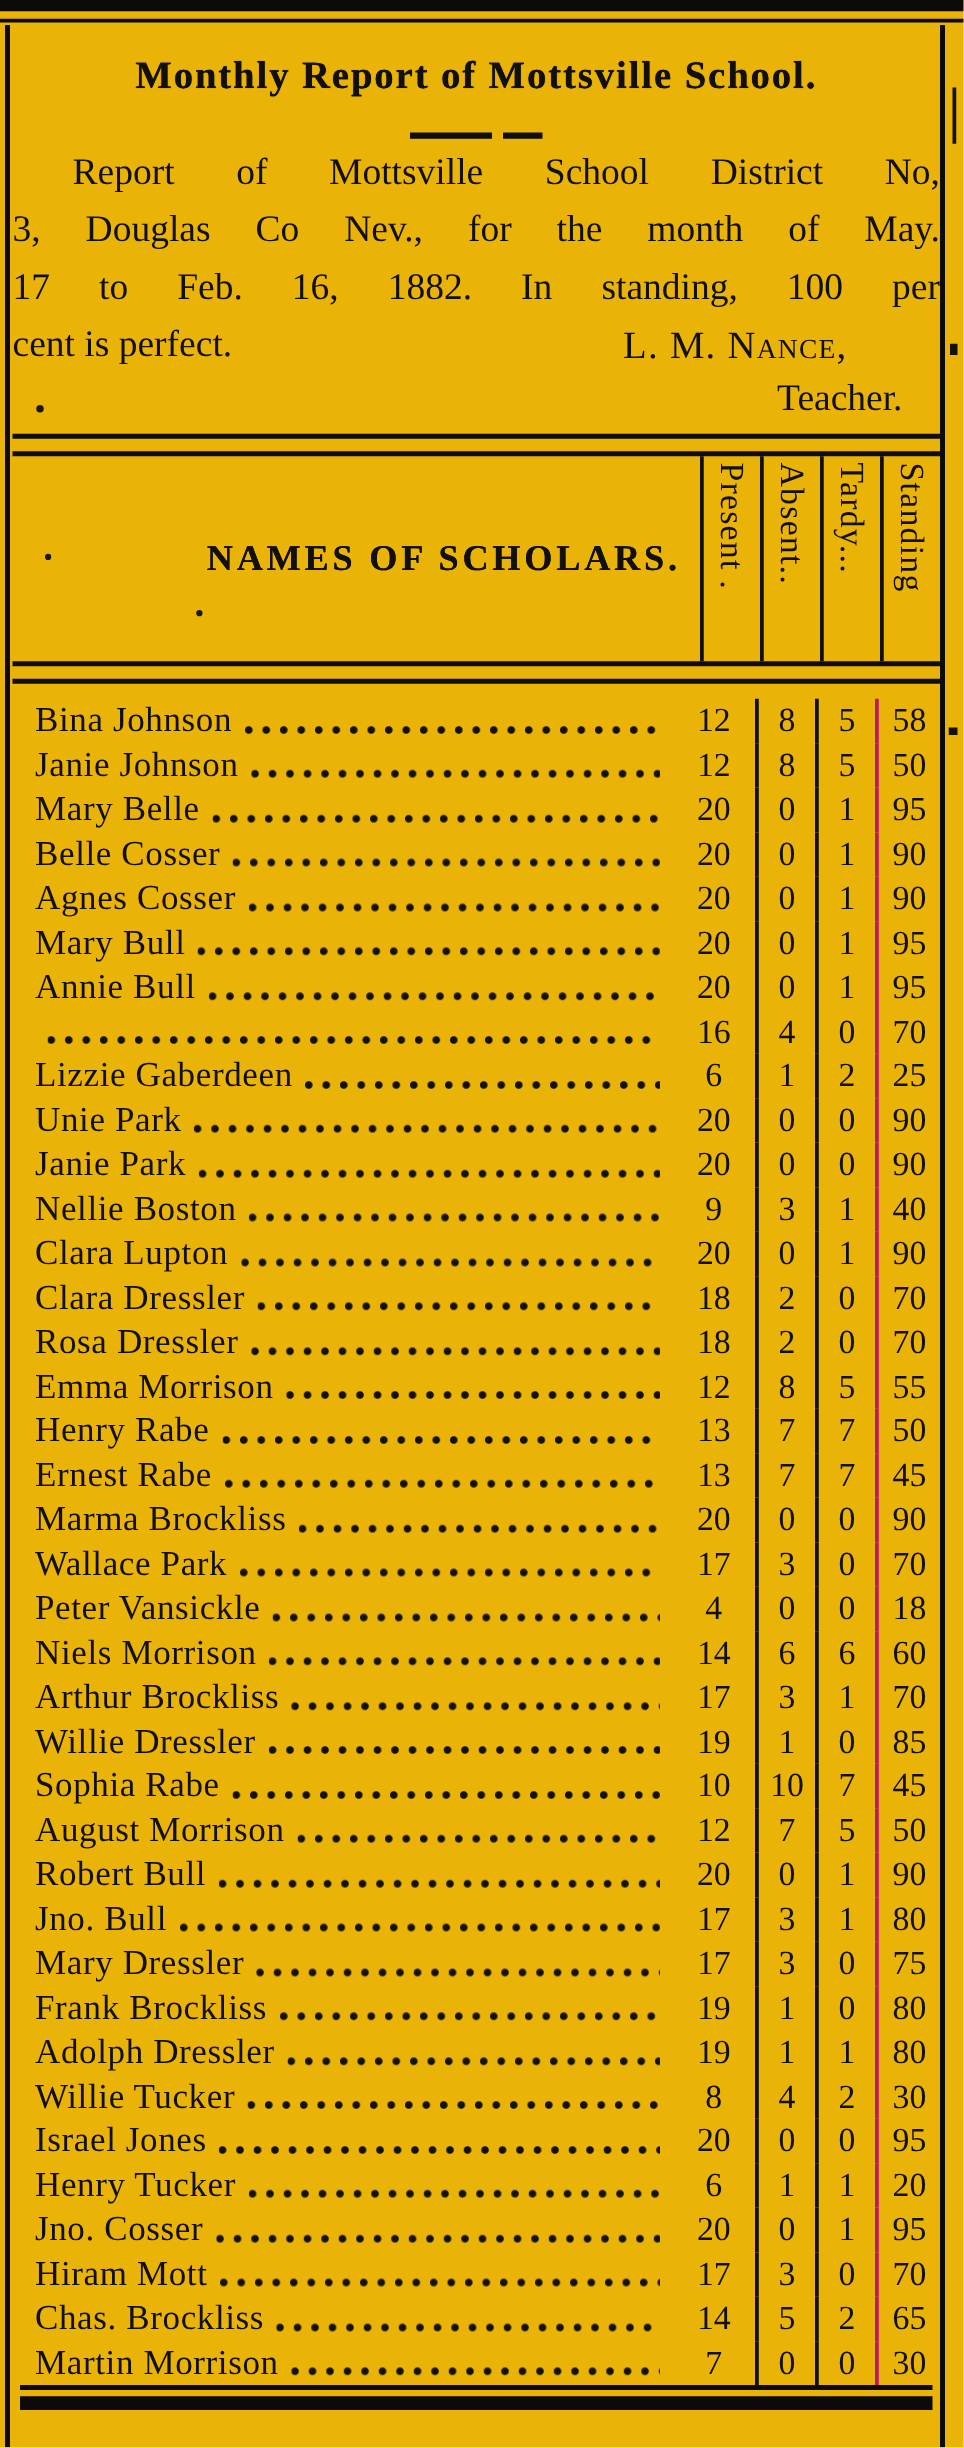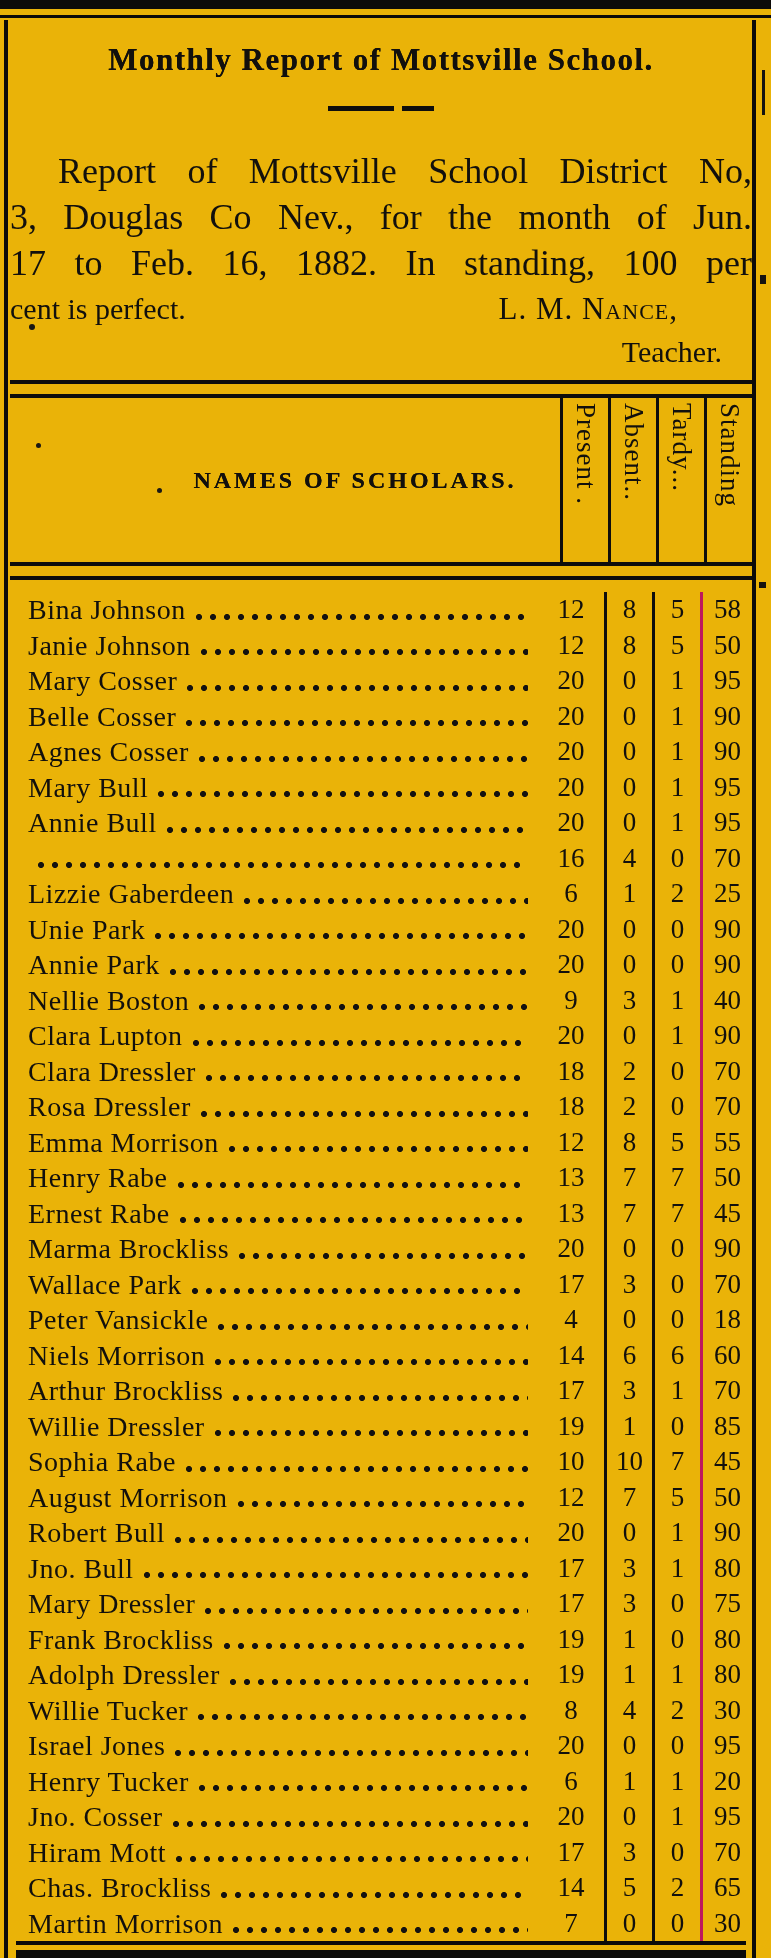--- a/index.html
+++ b/index.html
@@ -23,35 +23,35 @@
   h1.title{
     margin:0;padding:20px 0 0 0;
     font-size:31px;line-height:40px;font-weight:700;
     text-align:center;letter-spacing:1.5px;
     text-shadow:0 0 .6px currentColor;
   }
   .title-divider{
     width:106px;height:5px;margin:26px auto 0 auto;
     background:linear-gradient(90deg,#0f0e0c 0 62%,transparent 62% 70%,#0f0e0c 70% 100%);
   }
-  .intro{margin-top:37px;font-size:36px;line-height:46px;}
+  .intro{margin-top:4px;font-size:30px;line-height:46px;}
   .intro .iline{text-align:justify;text-align-last:justify;}
   .intro .iline.indent{text-indent:48px;}
   .sig-row{display:flex;font-size:30px;line-height:46px;}
   .sig-name{margin-left:auto;margin-right:74px;font-variant:small-caps;font-size:31px;letter-spacing:1px;}
   .teacher-row{text-align:right;padding-right:30px;font-size:30px;line-height:40px;font-family:Liberation Serif, serif;}
   
   .dbl-rule{height:10px;border-top:4px solid #0f0e0c;border-bottom:4px solid #0f0e0c;margin-top:0;}
   .rule-above-table{margin-top:8px;}
   
   .thead{display:flex;height:164px;}
   .names-head{
     flex:1;display:flex;align-items:center;justify-content:center;
     padding-left:140px;
-    font-size:24px;font-weight:700;letter-spacing:3px;
+    font-size:29px;font-weight:700;letter-spacing:3px;
     text-shadow:0 0 .5px currentColor;
   }
   .head-cell{
     width:48px;border-left:3px solid #0f0e0c;
     box-sizing:border-box;
     display:flex;justify-content:center;
   }
   .vlabel{
     writing-mode:vertical-rl;
     font-size:27px;letter-spacing:1px;
@@ -103,21 +103,21 @@
   <div class="edge-mark" style="left:759px;top:582px;width:7px;height:6px;"></div>
 
   <div class="content">
 
     <h1 class="title">Monthly Report of Mottsville School.</h1>
 
     <div class="title-divider"></div>
 
     <div class="intro">
         <div class="iline indent">Report of Mottsville School District No,</div>
-        <div class="iline">3, Douglas Co Nev., for the month of Jun.</div>
+        <div class="iline">3, Douglas Co Nev., for the month of May.</div>
         <div class="iline">17 to Feb. 16, 1882. In standing, 100 per</div>
       </div>
 
     <div class="sig-row">
       <span>cent is perfect.</span>
       <span class="sig-name">L. M. Nance,</span>
     </div>
     <div class="teacher-row">
       <span>Teacher.</span>
     </div>
@@ -159,21 +159,21 @@
             <span class="scholar">Janie Johnson</span>
             <span class="leader"></span>
           </div>
           <div class="c-num c-present">12</div>
           <div class="c-num c-absent">8</div>
           <div class="c-num c-tardy">5</div>
           <div class="c-num c-standing">50</div>
         </div>
         <div class="trow">
           <div class="c-name">
-            <span class="scholar">Mary Cosser</span>
+            <span class="scholar">Mary Belle</span>
             <span class="leader"></span>
           </div>
           <div class="c-num c-present">20</div>
           <div class="c-num c-absent">0</div>
           <div class="c-num c-tardy">1</div>
           <div class="c-num c-standing">95</div>
         </div>
         <div class="trow">
           <div class="c-name">
             <span class="scholar">Belle Cosser</span>
@@ -238,21 +238,21 @@
             <span class="scholar">Unie Park</span>
             <span class="leader"></span>
           </div>
           <div class="c-num c-present">20</div>
           <div class="c-num c-absent">0</div>
           <div class="c-num c-tardy">0</div>
           <div class="c-num c-standing">90</div>
         </div>
         <div class="trow">
           <div class="c-name">
-            <span class="scholar">Annie Park</span>
+            <span class="scholar">Janie Park</span>
             <span class="leader"></span>
           </div>
           <div class="c-num c-present">20</div>
           <div class="c-num c-absent">0</div>
           <div class="c-num c-tardy">0</div>
           <div class="c-num c-standing">90</div>
         </div>
         <div class="trow">
           <div class="c-name">
             <span class="scholar">Nellie Boston</span>

